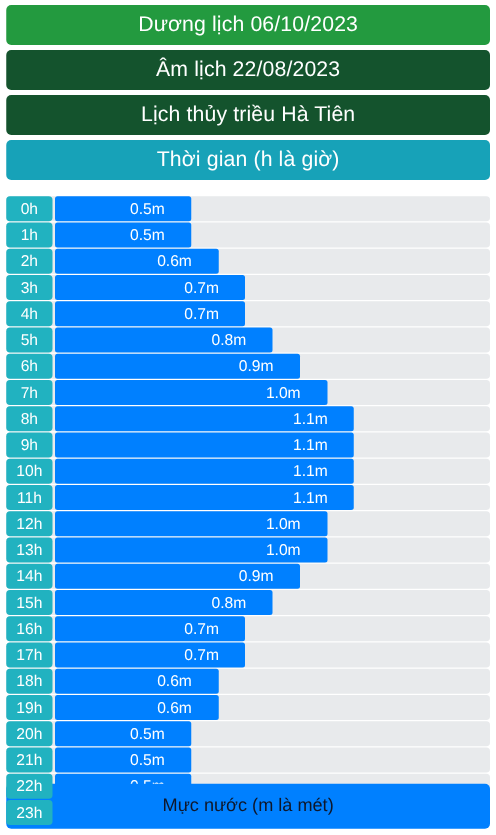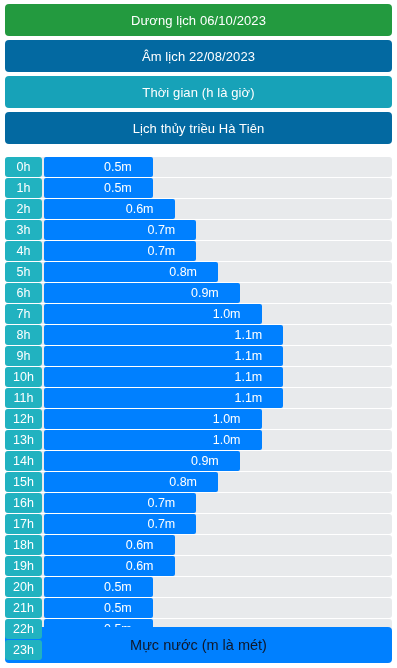--- a/index.html
+++ b/index.html
@@ -21,27 +21,27 @@
   }
 
   
   .hdr-btn {
     height: 32px;
     border-radius: 4px;
     display: flex;
     align-items: center;
     justify-content: center;
     color: #ffffff;
-    font-size: 13px;
+    font-size: 17px;
     letter-spacing: .1px;
     margin-bottom: 4px;
     user-select: none;
   }
   .hdr-green-dark { background: #239a3f; }
-  .hdr-green      { background: #0369a1; }
+  .hdr-green      { background: #14532d; }
   .hdr-teal       { background: #17a2b8; }
 
   
   #rows {
     margin-top: 13px;
   }
   .row {
     position: relative;
     height: 20px;
     margin-bottom: 1px;
@@ -105,23 +105,23 @@
 </style>
 </head>
 <body>
 
 <div id="app">
 
   <div class="hdr-btn hdr-green-dark">Dương lịch 06/10/2023</div>
 
   <div class="hdr-btn hdr-green">Âm lịch 22/08/2023</div>
 
+  <div class="hdr-btn hdr-green">Lịch thủy triều Hà Tiên</div>
+
   <div class="hdr-btn hdr-teal">Thời gian (h là giờ)</div>
-
-  <div class="hdr-btn hdr-green">Lịch thủy triều Hà Tiên</div>
 
   <div id="rows">
       <div class="row">
         <div class="hour-cell">0h</div>
         <div class="bar-wrap">
           <div class="bar" style="width: 31.25%;">
             <span>0.5m</span>
           </div>
         </div>
       </div>

